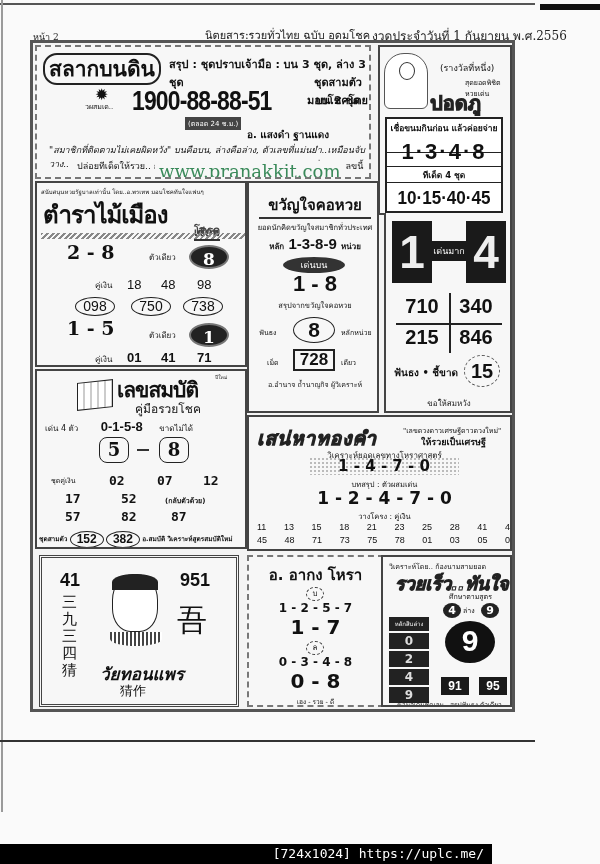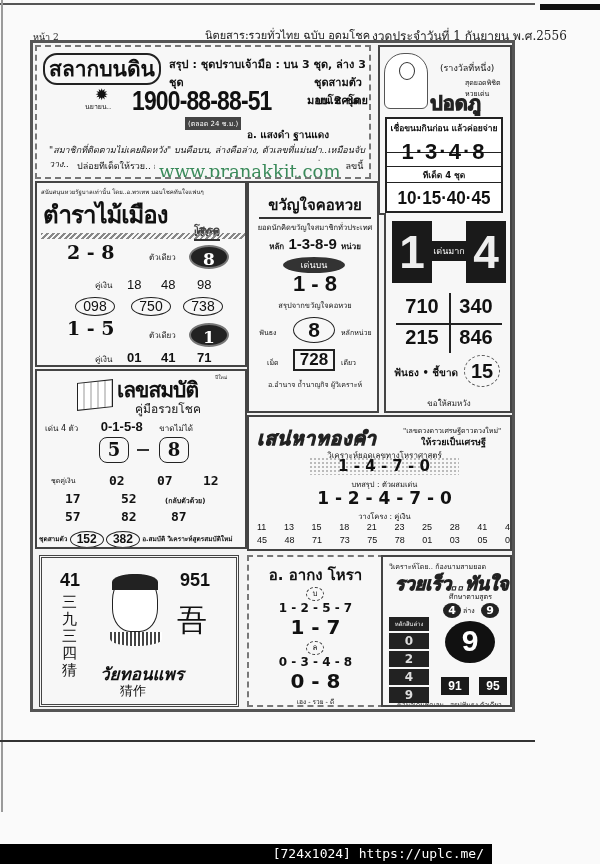--- a/index.html
+++ b/index.html
@@ -162,21 +162,21 @@
   <div class="hdr hdr-date">งวดประจำวันที่ 1 กันยายน พ.ศ.2556</div>
 
   <div class="frame">
 
     <div class="box dotted" style="left:2px;top:2px;width:336px;height:134px;">
       <div class="abs b1-title">สลากบนดิน</div>
       <div class="abs b1-sum">สรุป : ชุดปราบเจ้ามือ : บน 3 ชุด, ล่าง 3 ชุด</div>
       <div class="abs b1-sum2">ชุดสามตัวบน  2 ชุด</div>
       <div class="abs b1-sum3">มอบโชคโดย</div>
       <div class="abs b1-sun">✹</div>
-      <div class="abs b1-prefix">นยายน..</div>
+      <div class="abs b1-prefix">วผสมเด..</div>
       <div class="abs b1-phone">1900-88-88-51</div>
       <div class="abs b1-tag">(ตลอด 24 ช.ม.)</div>
       <div class="abs b1-author">อ. แสงดำ  ฐานแดง</div>
       <div class="abs b1-line1">"สมาชิกที่ติดตามไม่เคยผิดหวัง"  บนคือบน, ล่างคือล่าง, ตัวเลขที่แม่นยำ..เหมือนจับวาง..</div>
       <div class="abs b1-line2">ปล่อยทีเด็ดให้รวย.. ก่อนหวยออก 3-5 วัน  โปรดกดโทรศัพท์มาที่หมายเลขนี้</div>
       <div class="abs b1-url">www.pranakkit.com</div>
     </div>
 
     <div class="box" style="left:345px;top:2px;width:134px;height:170px;">
       <div class="abs b2-hermit">

